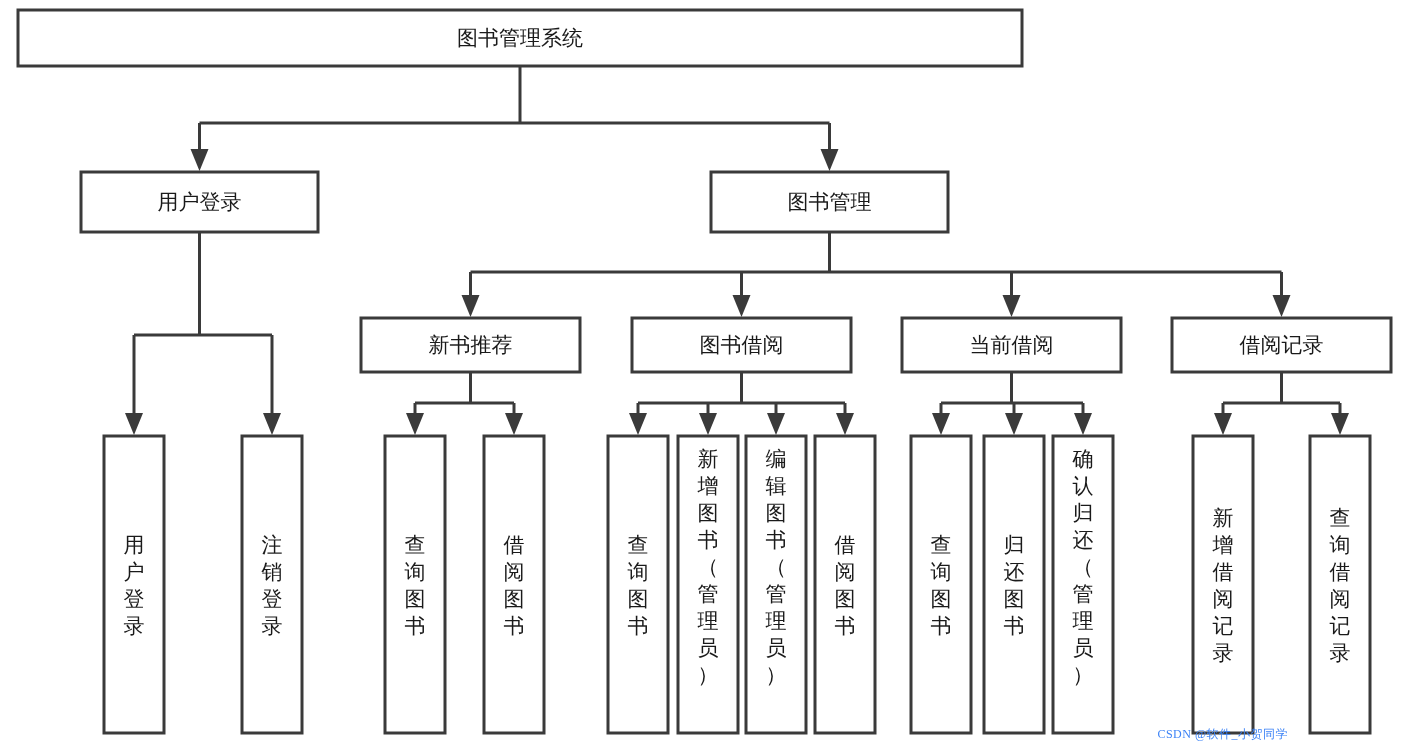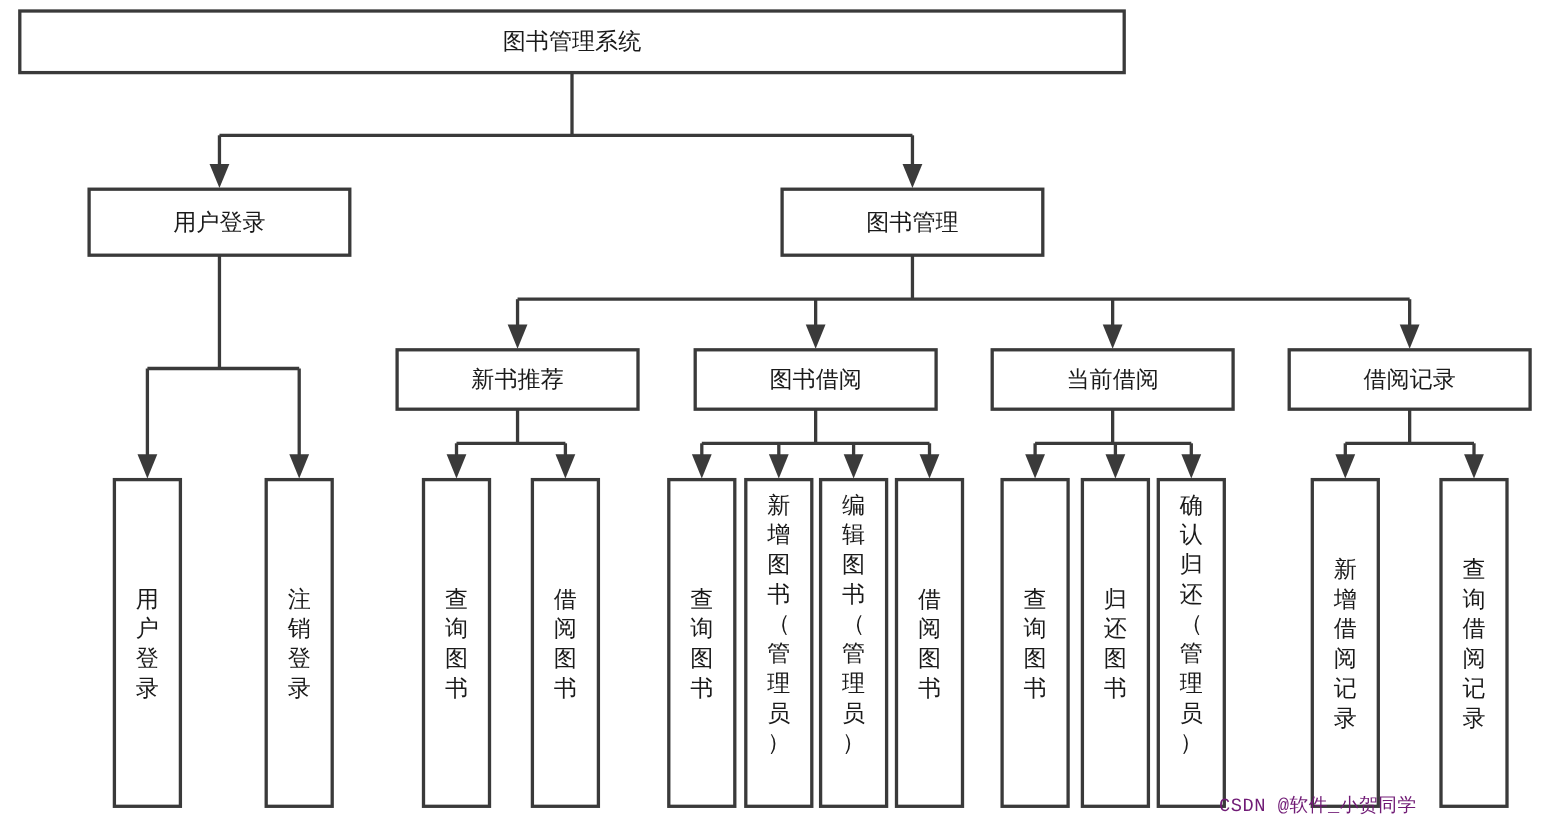--- a/index.html
+++ b/index.html
@@ -53,23 +53,23 @@
   .node-label-v {
     font-family: "DejaVu Sans", "Liberation Sans", sans-serif;
     font-size: 21px;
     fill: #1a1a1a;
     text-anchor: middle;
   }
   .watermark {
     position: absolute;
     right: 8px;
     bottom: 4px;
-    font-family: Liberation Mono, monospace;
-    font-size: 17px;
-    color: #701a75;
+    font-family: Liberation Serif, serif;
+    font-size: 12px;
+    color: #3b82f6;
     letter-spacing: 0.5px;
     white-space: nowrap;
     user-select: none;
   }
 </style>
 </head>
 <body>
 
 <div id="diagram-root">
   <svg id="tree-svg" viewBox="0 0 1405 747">

